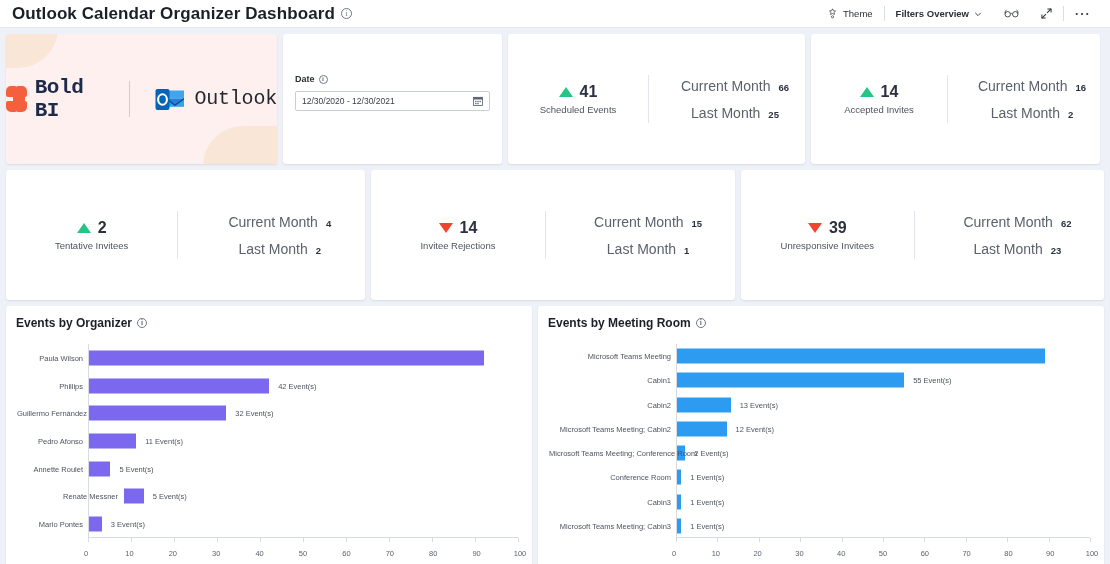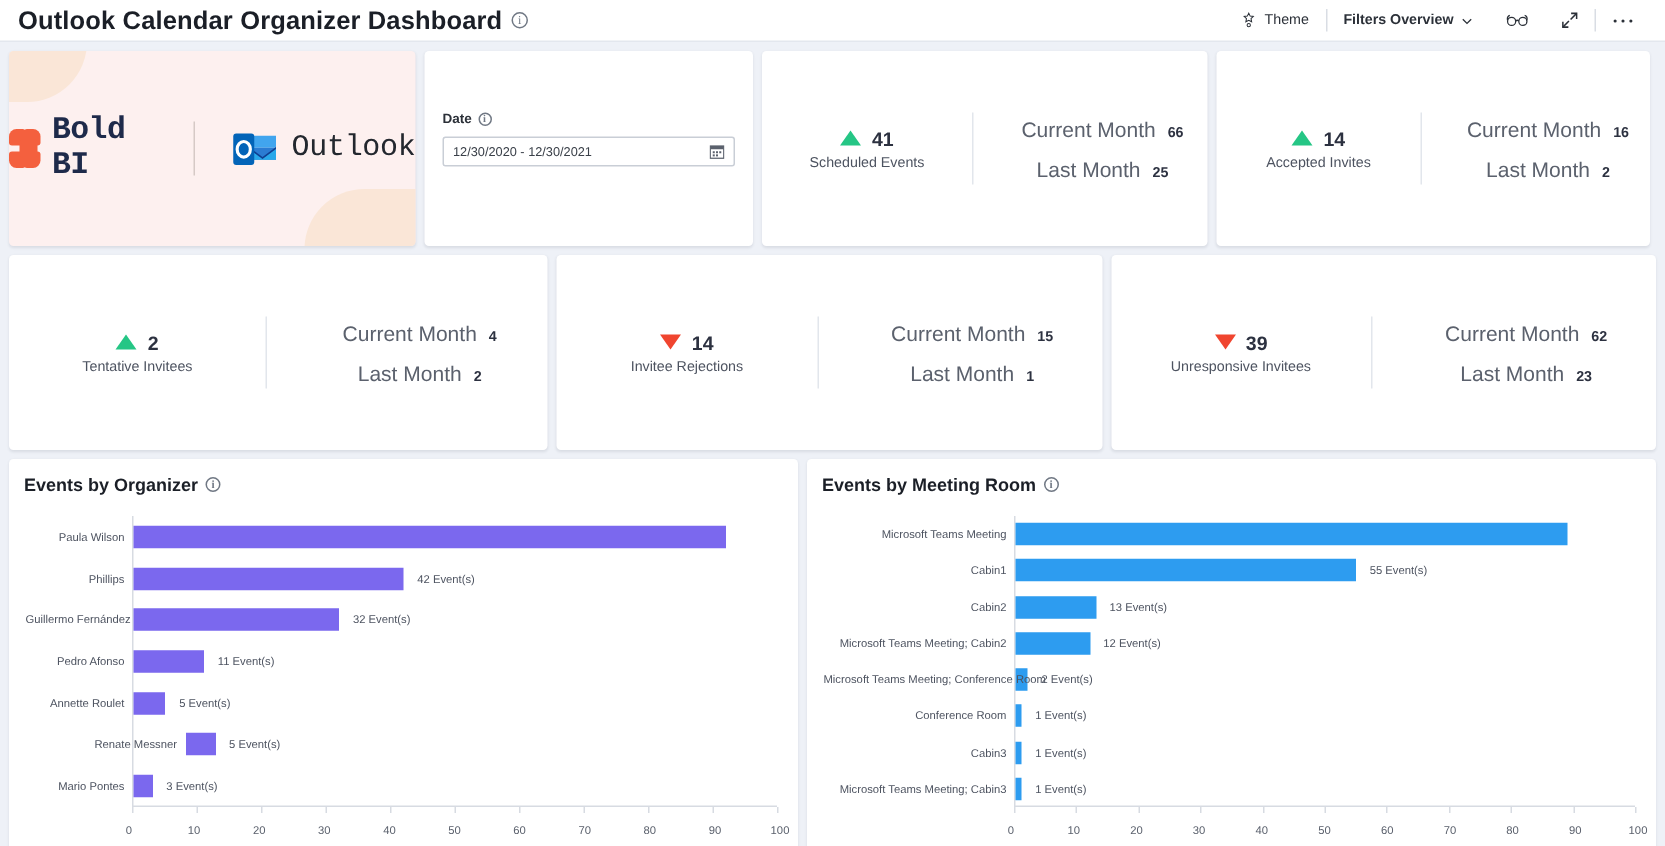--- a/index.html
+++ b/index.html
@@ -94,21 +94,21 @@
   .kpi.r2b { width: 366px; }
   .kpi.r2c { width: 366px; }
   .kpi-main {
     flex: 1; display: flex; flex-direction: column; align-items: center;
     justify-content: center; gap: 3px;
   }
   .kpi-valrow { display: flex; align-items: center; gap: 7px; }
   .arrow { width: 0; height: 0; }
   .arrow.up { border-left: 7px solid transparent; border-right: 7px solid transparent; border-bottom: 10px solid #25c685; }
   .arrow.down { border-left: 7px solid transparent; border-right: 7px solid transparent; border-top: 10px solid #f0452f; }
-  .kpi-value { font-size: 13px; font-weight: bold; color: #2c3140; }
+  .kpi-value { font-size: 16px; font-weight: bold; color: #2c3140; }
   .kpi-label { font-size: 9.5px; color: #4d5360; }
   .kpi-div { width: 1px; height: 48px; background: #e2e6ec; }
   .kpi-side { flex: 1; display: flex; flex-direction: column; justify-content: center; gap: 11px; padding-left: 16px; }
   .kpi-srow { display: flex; align-items: baseline; justify-content: center; gap: 8px; }
   .kpi-sk { font-size: 14px; color: #5b616d; }
   .kpi-sv { font-size: 9.5px; font-weight: bold; color: #2c3140; }
 
   
   .chart-card { height: 262px; padding: 10px 10px 4px 10px; }
   .chart-card.left { width: 526px; }

